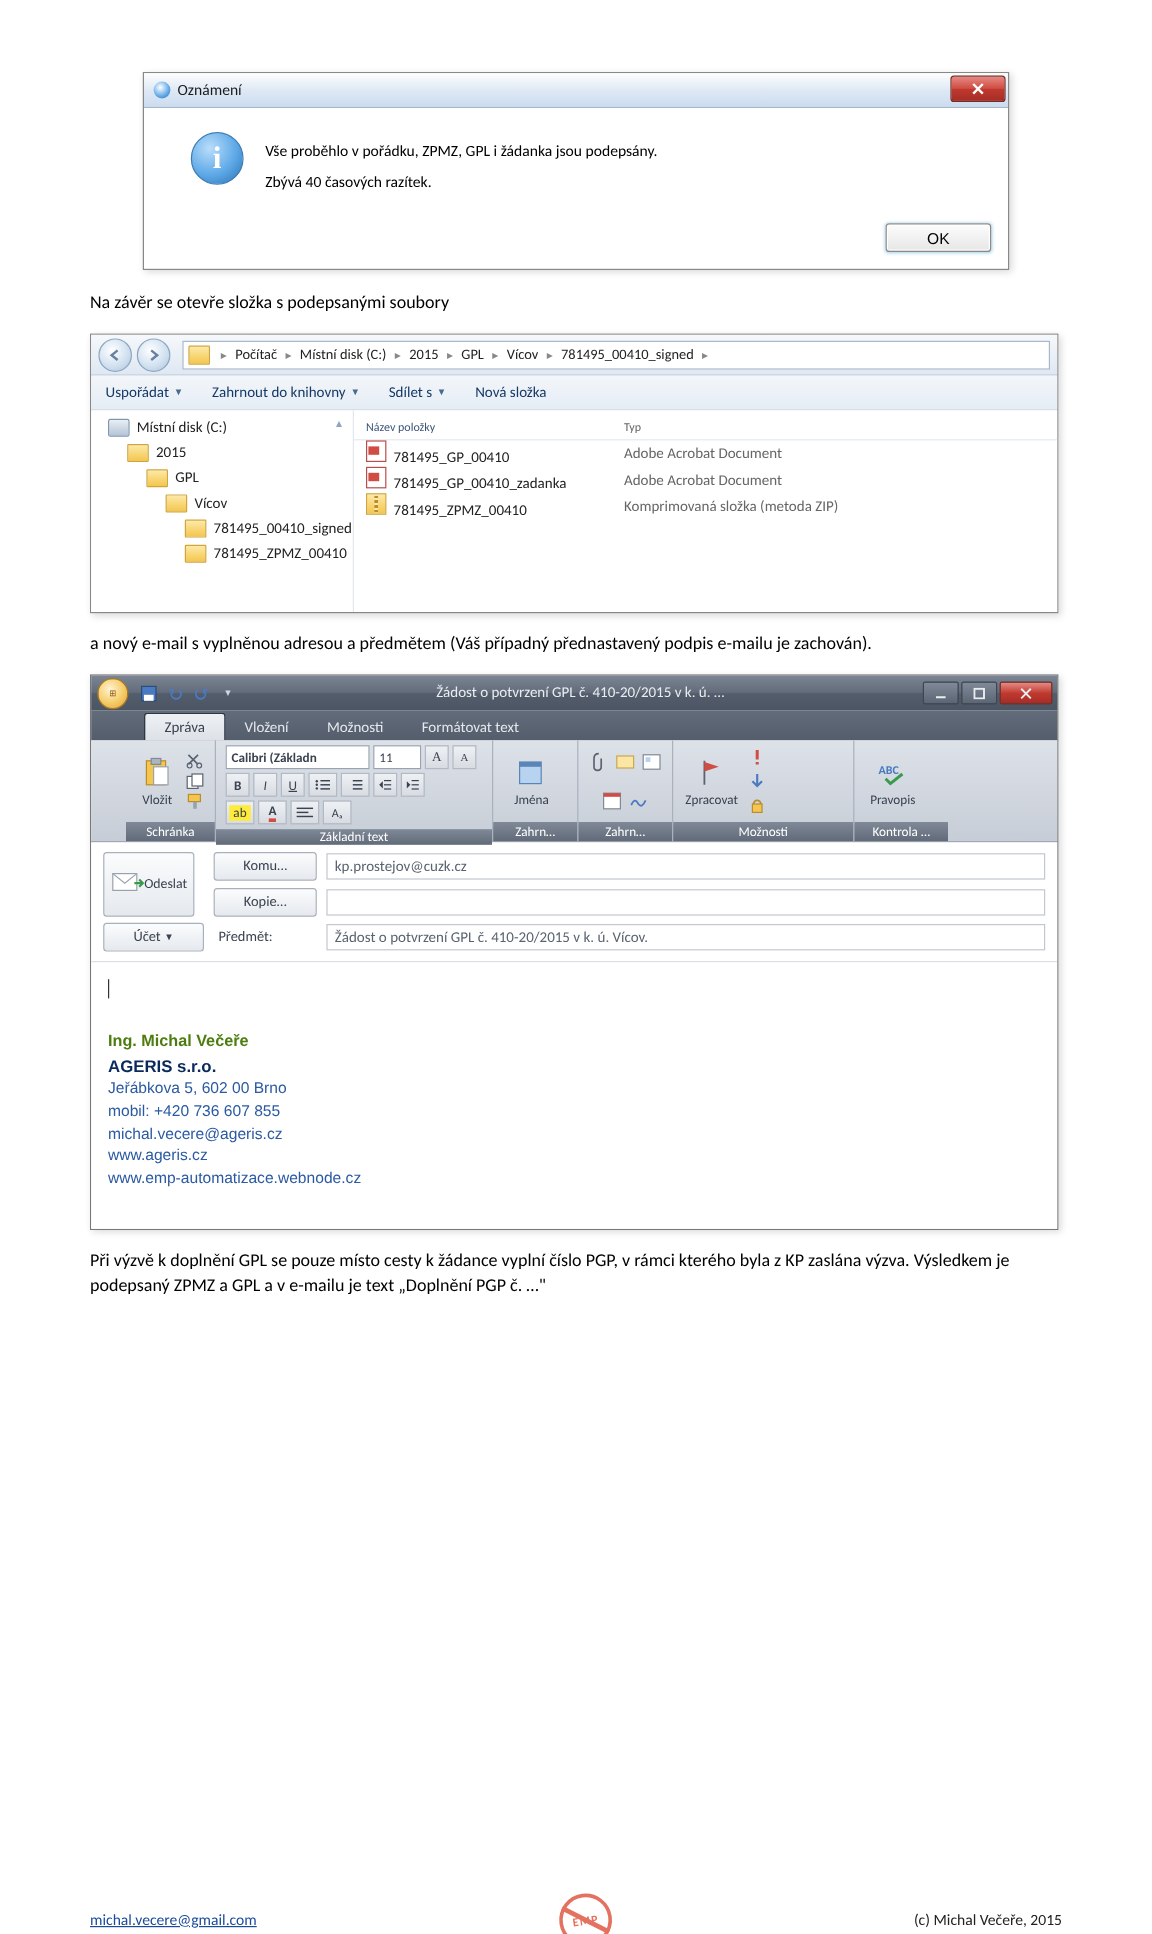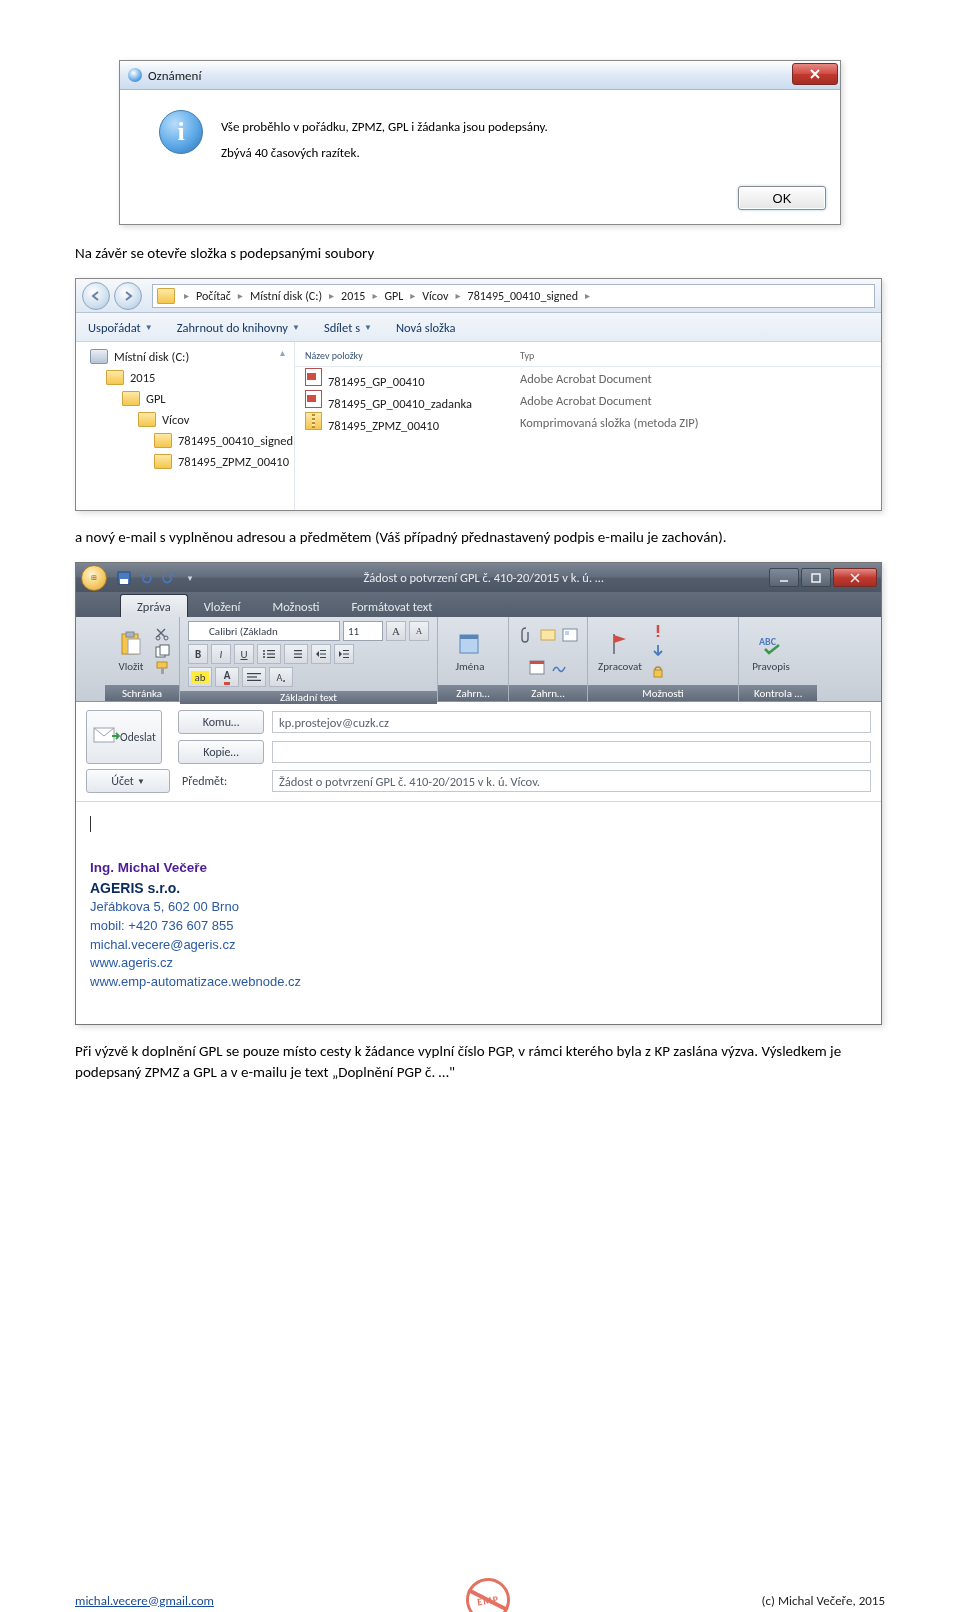--- a/index.html
+++ b/index.html
@@ -170,21 +170,21 @@
   .rg-body { flex: 1; display: flex; align-items: center; padding: 4px 8px; gap: 6px; }
   .big-btn { display: flex; flex-direction: column; align-items: center; width: 48px; gap: 2px; font-size: 11px; color: #3a4250; cursor: pointer; }
   .big-btn .bi { width: 30px; height: 28px; display: flex; align-items: center; justify-content: center; }
   .rg-vlot { width: 74px; margin-left: 29px; }
   .rg-scis {
     display: flex; flex-direction: column; gap: 3px; font-size: 11px; color: #3a4250;
   }
   .rg-zakl { flex: 0 0 230px; }
   .rg-zakl .rg-body { flex-wrap: wrap; gap: 3px; font-size: 12px; color: #3a4250; }
   .font-row { display: flex; gap: 3px; width: 100%; align-items: center; }
-  .font-name { width: 110px; height: 18px; background: #fff; border: 1px solid #9aa2ae; font-size: 11px; padding: 0 20px; display: flex; align-items: center; }
+  .font-name { width: 110px; height: 18px; background: #fff; border: 1px solid #9aa2ae; font-size: 11px; padding: 0 4px; display: flex; align-items: center; font-weight: bold; }
   .font-size { width: 30px; height: 18px; background: #fff; border: 1px solid #9aa2ae; font-size: 11px; padding: 0 4px; display: flex; align-items: center; }
   .mini-btn { width: 18px; height: 18px; border: 1px solid #b2b9c4; background: linear-gradient(#eef1f4, #d8dce2); display: flex; align-items: center; justify-content: center; font-size: 11px; color: #3a4250; cursor: pointer; }
   .mini-btn.w { width: 22px; }
 
   .ol-addr { background: #fff; padding: 8px 10px; border-bottom: 1px solid #d4d9e0; }
   .addr-grid { display: grid; grid-template-columns: 84px 86px 1fr; gap: 5px 8px; align-items: center; }
   .btn-send {
     grid-row: 1 / span 2; width: 74px; height: 52px; border: 1px solid #a9b0bb;
     border-radius: 3px; background: linear-gradient(#fbfcfd, #e5e9ee);
     display: flex; flex-direction: row; align-items: center; justify-content: center;
@@ -197,21 +197,21 @@
     display: flex; align-items: center; justify-content: center; cursor: pointer;
   }
   .addr-input {
     height: 20px; border: 1px solid #c2c8d0; background: #fff; font-size: 12.5px;
     color: #5a6370; display: flex; align-items: center; padding: 0 6px;
   }
 
   .ol-body { background: #fff; padding: 14px 14px 18px 14px; min-height: 190px; font-size: 13.5px; }
   .caret { border-left: 1px solid #333; height: 16px; display: inline-block; }
   .sig { margin-top: 22px; line-height: 1.45; }
-  .sig .name { font-weight: bold; color: #4c1d95; font-family: Arial, sans-serif; }
+  .sig .name { font-weight: bold; color: #4d7c0f; font-family: Arial, sans-serif; }
   .sig .firm { font-weight: bold; color: #0a2a5c; font-family: Arial, sans-serif; font-size: 14px; }
   .sig .line { color: #2b5aa3; font-family: Arial, sans-serif; font-size: 13px; }
 
   
   .footer {
     position: absolute; bottom: 28px; left: 75px; right: 75px;
     display: flex; justify-content: space-between; align-items: center;
     font-size: 13px; color: #1a4b9b;
   }
   .footer .right { color: #222; }

